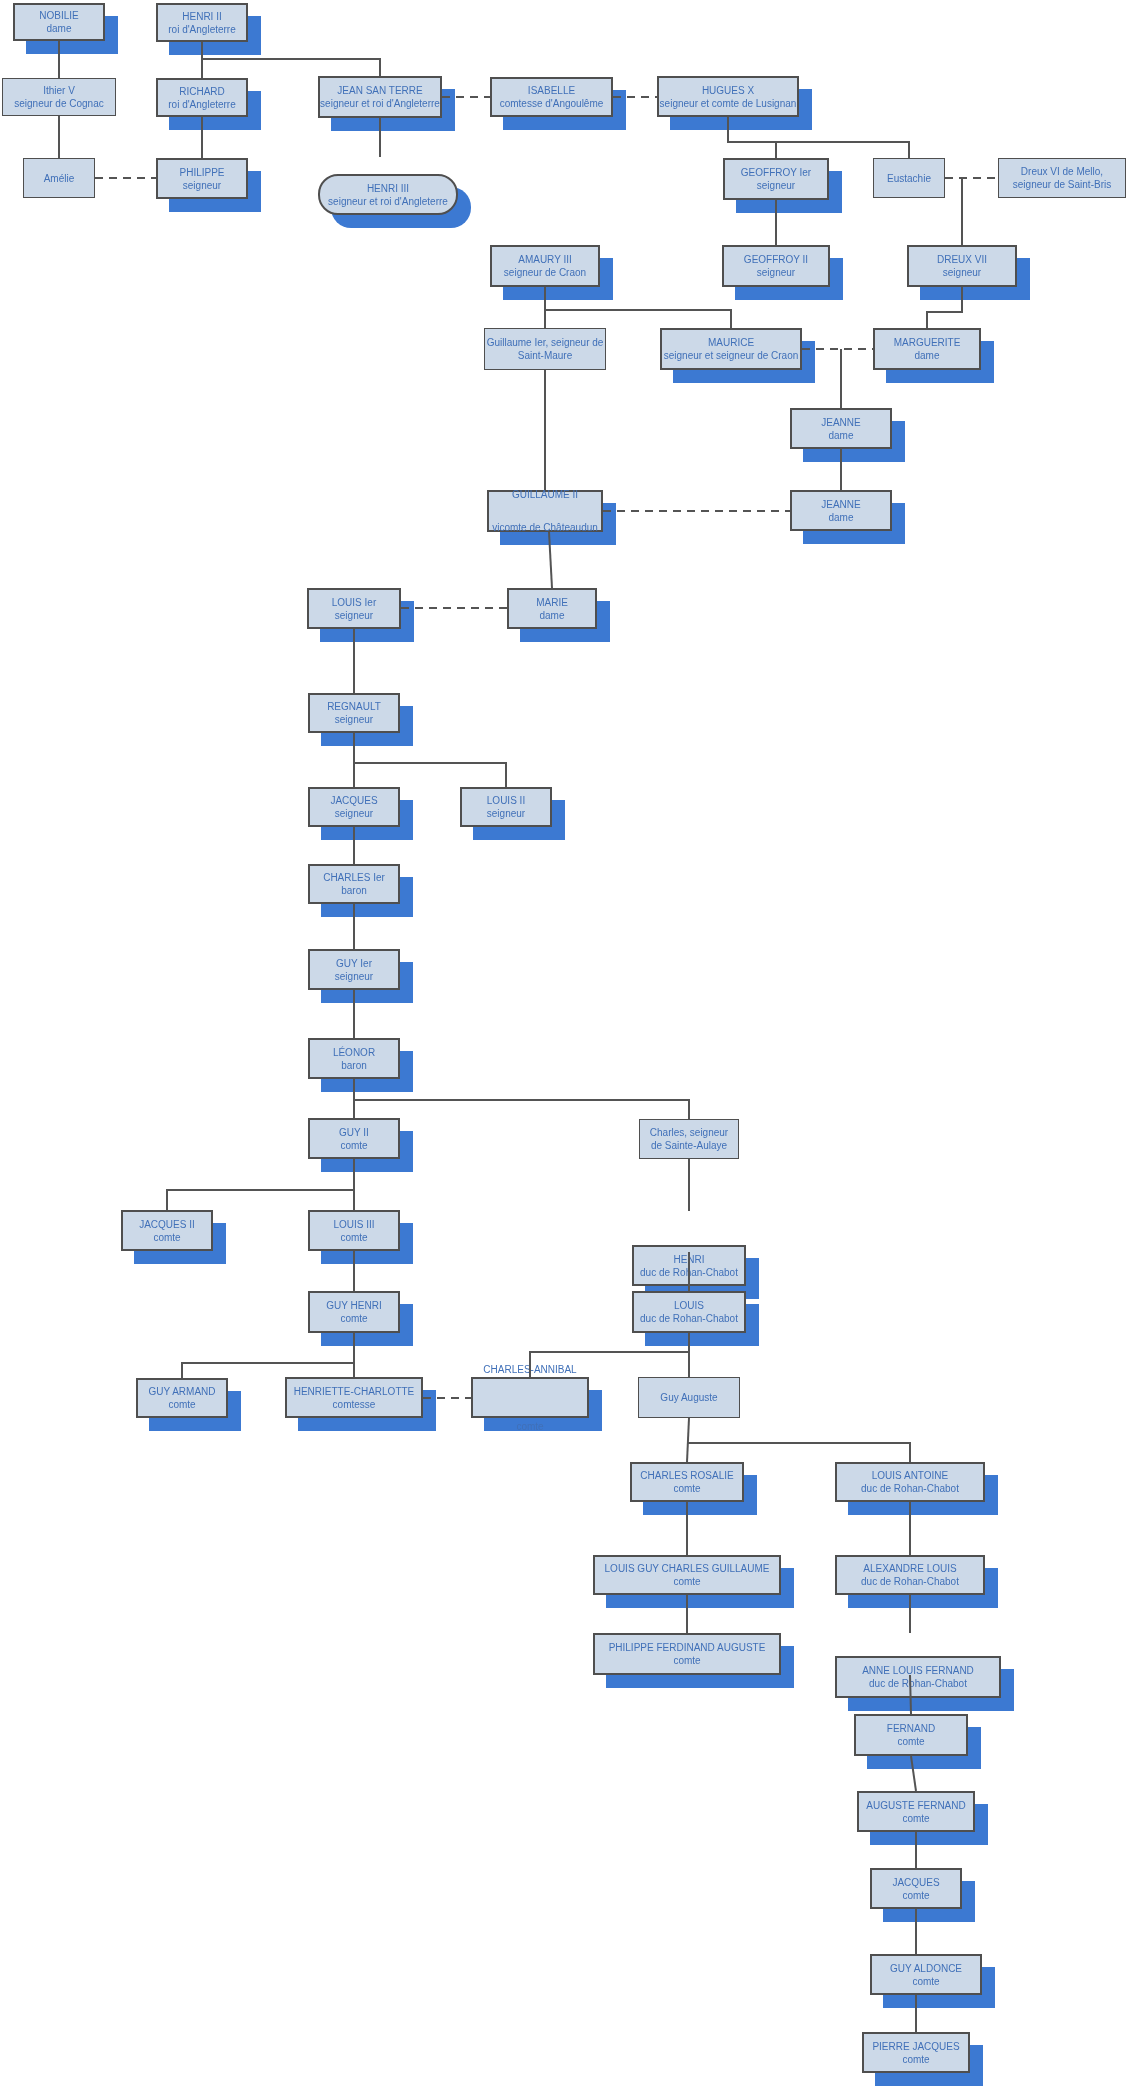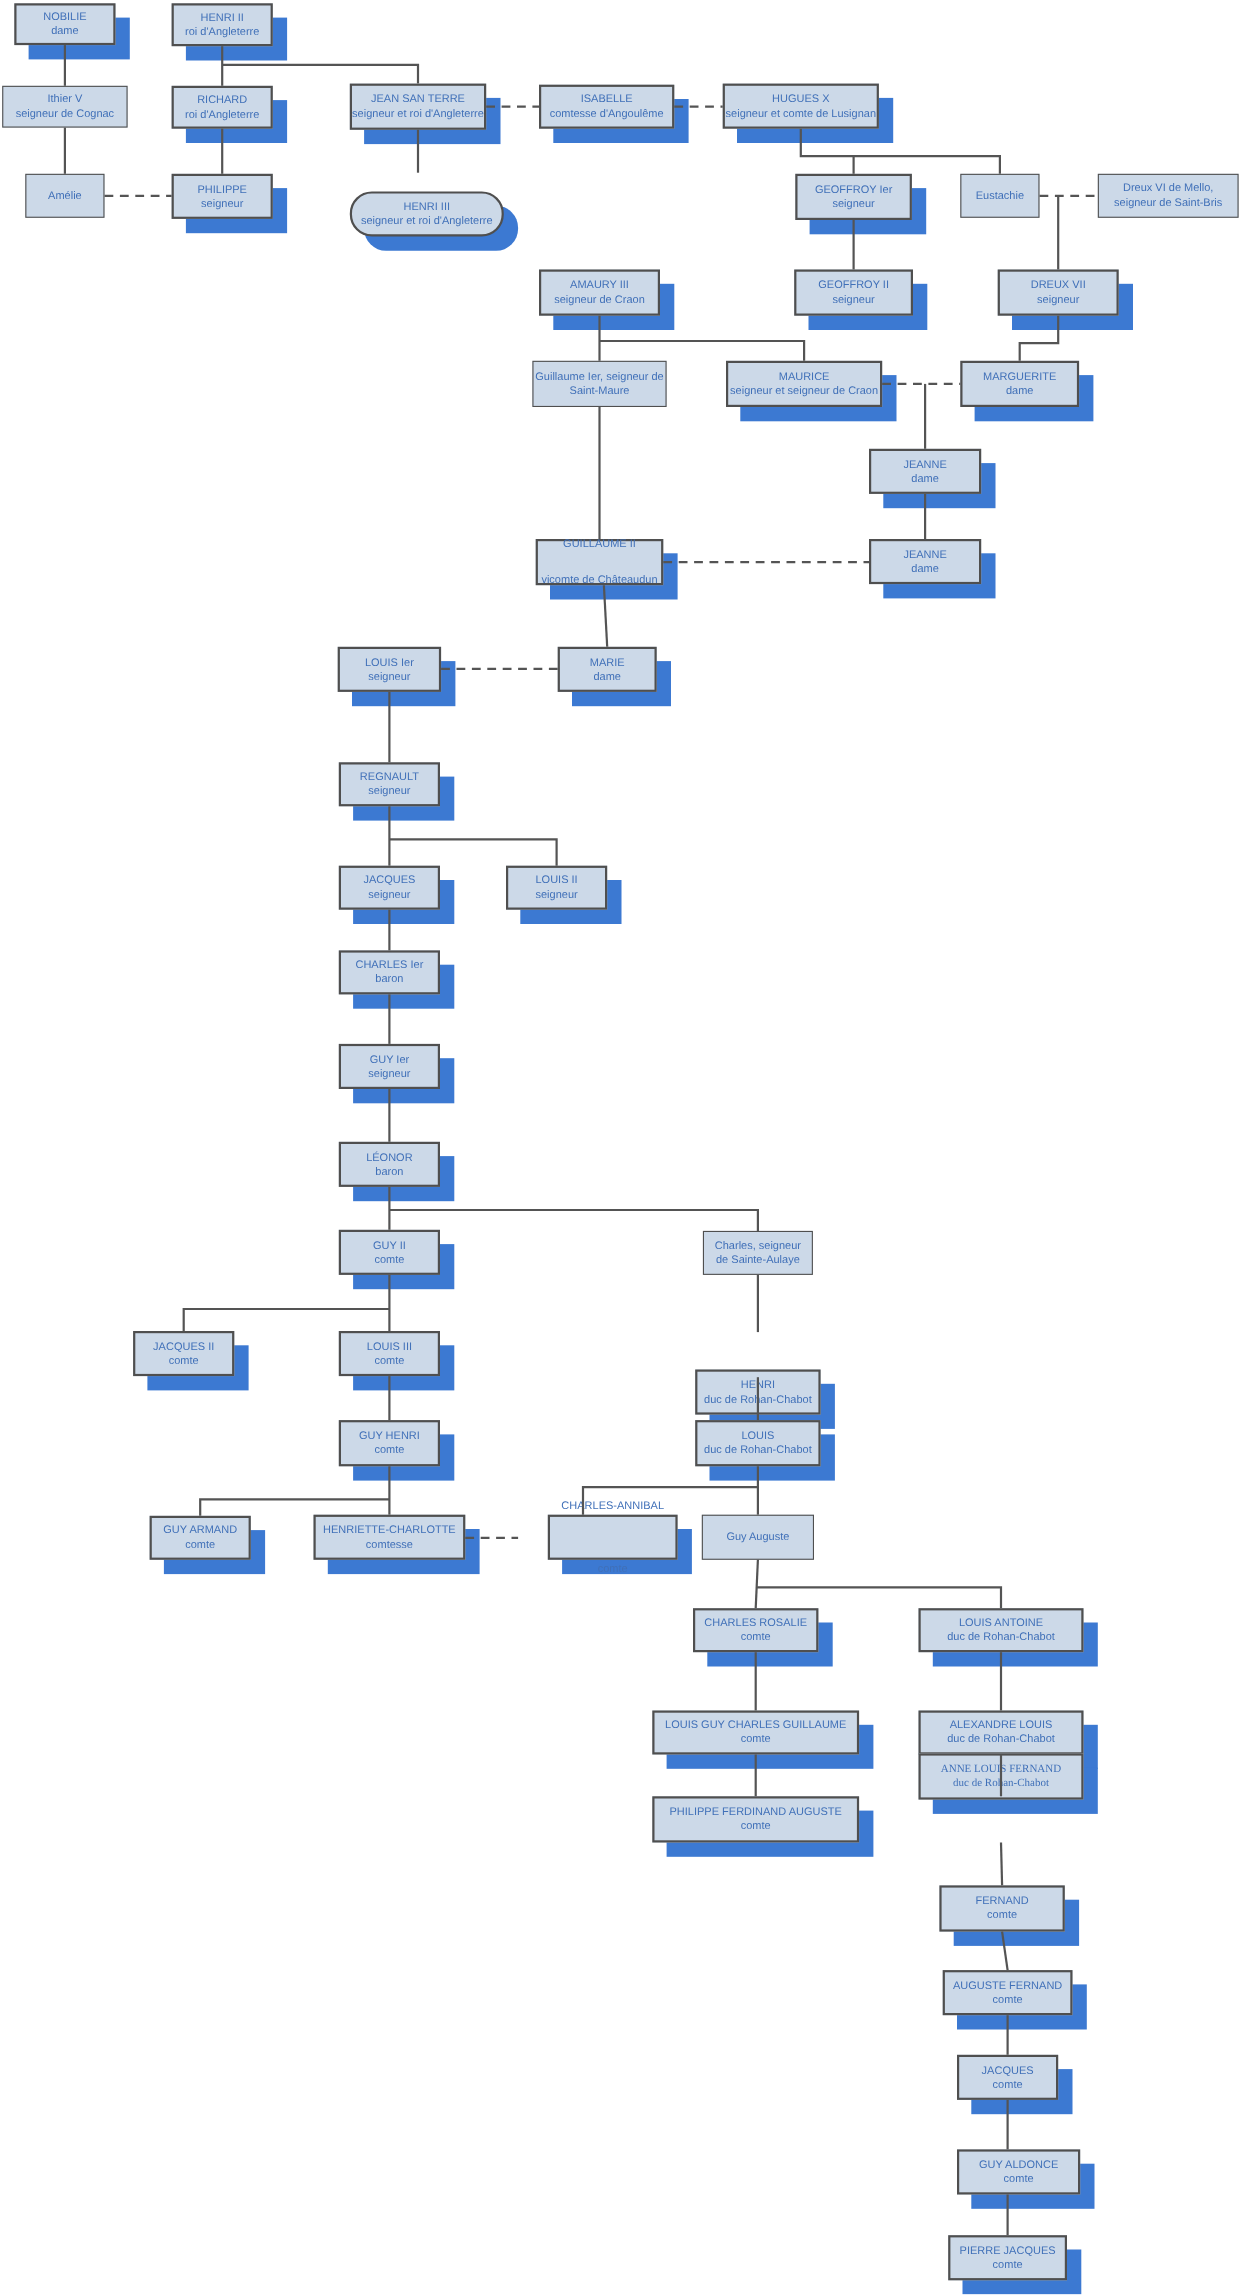--- a/index.html
+++ b/index.html
@@ -235,21 +235,21 @@
     <span>duc de Rohan-Chabot</span>
   </div>
     <div class="node" style="left: 136px; top: 1378px; width: 92px; height: 40px;">
     <span>GUY ARMAND</span>
     <span>comte</span>
   </div>
     <div class="node" style="left: 285px; top: 1377px; width: 138px; height: 41px;">
     <span>HENRIETTE-CHARLOTTE</span>
     <span>comtesse</span>
   </div>
-    <div class="node" style="left: 498px; top: 1377px; width: 118px; height: 41px; gap: 44px;">
+    <div class="node" style="left: 471px; top: 1377px; width: 118px; height: 41px; gap: 44px;">
     <span>CHARLES-ANNIBAL</span>
     <span>comte</span>
   </div>
     <div class="node plain" style="left: 638px; top: 1377px; width: 102px; height: 41px;">
     <span>Guy Auguste</span>
 
   </div>
     <div class="node" style="left: 630px; top: 1462px; width: 114px; height: 40px;">
     <span>CHARLES ROSALIE</span>
     <span>comte</span>
@@ -263,21 +263,21 @@
     <span>comte</span>
   </div>
     <div class="node" style="left: 835px; top: 1555px; width: 150px; height: 40px;">
     <span>ALEXANDRE LOUIS</span>
     <span>duc de Rohan-Chabot</span>
   </div>
     <div class="node" style="left: 593px; top: 1633px; width: 188px; height: 42px;">
     <span>PHILIPPE FERDINAND AUGUSTE</span>
     <span>comte</span>
   </div>
-    <div class="node" style="left: 835px; top: 1594px; width: 150px; height: 42px; font-family: Liberation Serif, serif;">
+    <div class="node" style="left: 835px; top: 1656px; width: 166px; height: 42px;">
     <span>ANNE LOUIS FERNAND</span>
     <span>duc de Rohan-Chabot</span>
   </div>
     <div class="node" style="left: 854px; top: 1714px; width: 114px; height: 42px;">
     <span>FERNAND</span>
     <span>comte</span>
   </div>
     <div class="node" style="left: 857px; top: 1791px; width: 118px; height: 41px;">
     <span>AUGUSTE FERNAND</span>
     <span>comte</span>

